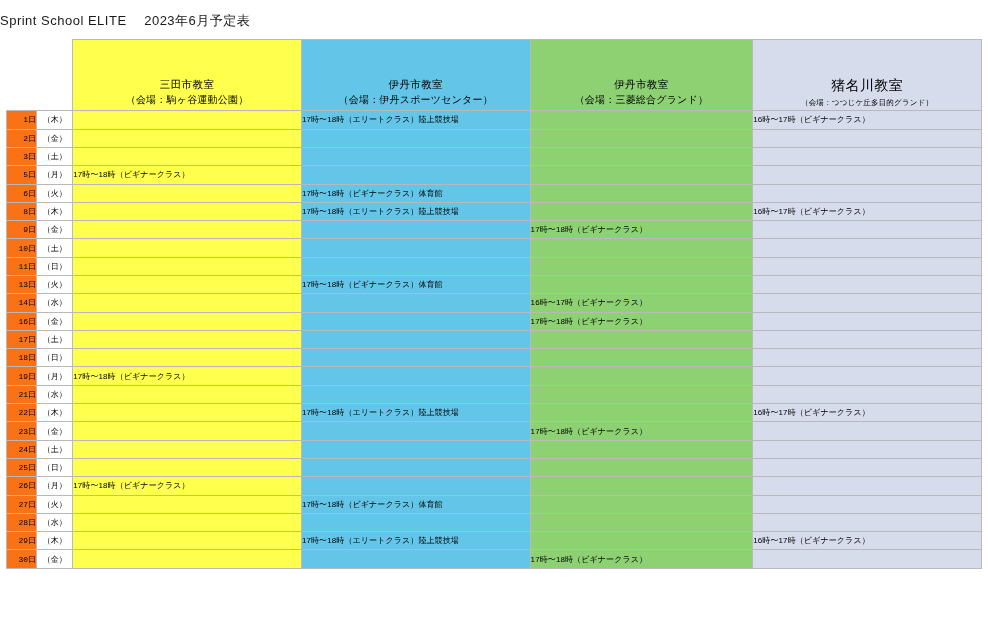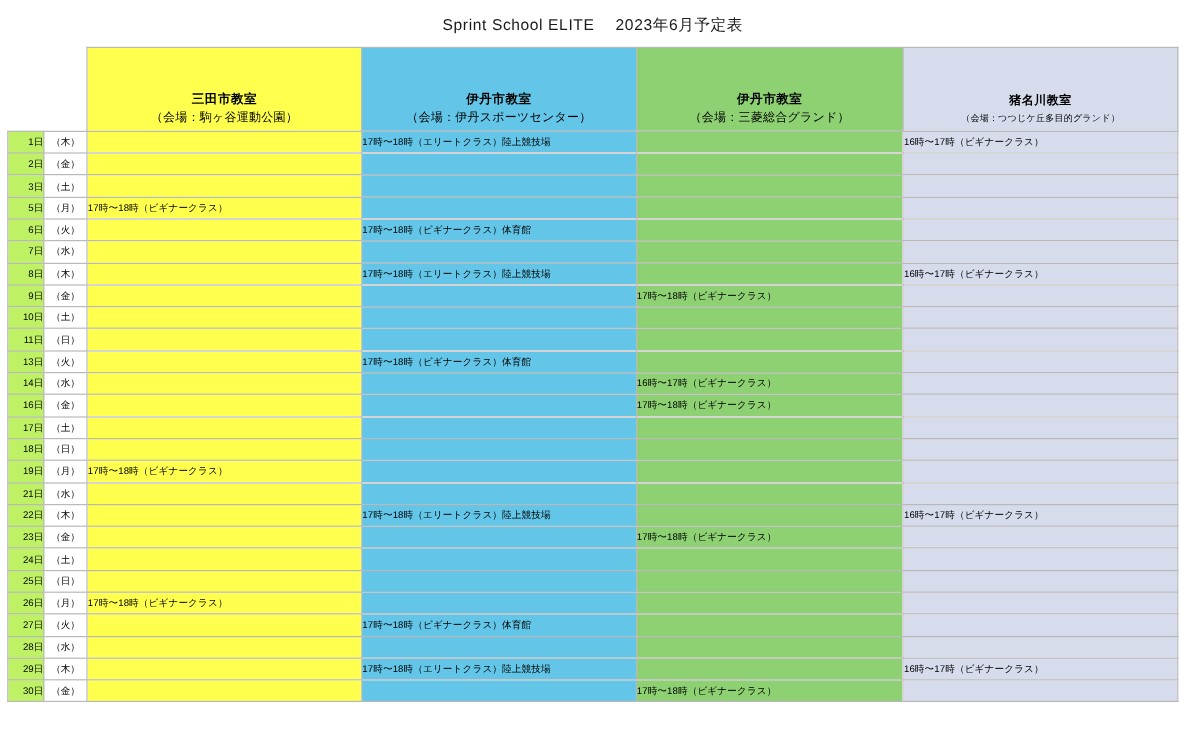--- a/index.html
+++ b/index.html
@@ -13,21 +13,20 @@
     font-family: "Liberation Sans", "DejaVu Sans", sans-serif;
     color: #000000;
     overflow: hidden;
   }
   .page {
     position: relative;
     width: 988px;
     height: 629px;
   }
   .title {
-    text-align: center;
     font-size: 13px;
     padding-top: 12px;
     padding-bottom: 9px;
     letter-spacing: 0.5px;
     color: #1a1a1a;
   }
   table.schedule {
     border-collapse: collapse;
     table-layout: fixed;
     margin-left: 6px;
@@ -52,40 +51,41 @@
     background: #ffffff;
   }
   thead th.venue {
     height: 42px;
     text-align: center;
     line-height: 1.55;
     font-size: 10px;
     padding: 2px 3px;
   }
   thead th.venue .vname {
-    font-weight: bold;
+    font-weight: normal;
     font-size: 10.5px;
     display: block;
     letter-spacing: 0.4px;
     margin-top: 33px;
   }
   thead th.venue .vplace {
     display: block;
     font-size: 10px;
     letter-spacing: 0.2px;
   }
-  thead th.venue.small .vname { font-size: 10px; }
+  thead th.venue.small .vname { font-size: 14px; }
   thead th.venue.small .vplace { font-size: 7.5px; }
 
   tbody tr { height: 18.3px; }
   td.daynum {
     text-align: right;
     padding-right: 4px;
     font-size: 8px;
-    background: #bef264;
+    background: #f97316;
+    font-family: Liberation Mono, monospace;
   }
   td.dow {
     text-align: center;
     font-size: 8px;
     background: #ffffff;
   }
   td.cell {
     padding-left: 3px;
     font-size: 8px;
     white-space: nowrap;
@@ -170,28 +170,20 @@
         </tr>
         <tr>
           <td class="daynum">6日</td>
           <td class="dow">（火）</td>
           <td class="cell v1"></td>
           <td class="cell v2">17時〜18時（ビギナークラス）体育館</td>
           <td class="cell v3"></td>
           <td class="cell v4"></td>
         </tr>
         <tr>
-          <td class="daynum">7日</td>
-          <td class="dow">（水）</td>
-          <td class="cell v1"></td>
-          <td class="cell v2"></td>
-          <td class="cell v3"></td>
-          <td class="cell v4"></td>
-        </tr>
-        <tr>
           <td class="daynum">8日</td>
           <td class="dow">（木）</td>
           <td class="cell v1"></td>
           <td class="cell v2">17時〜18時（エリートクラス）陸上競技場</td>
           <td class="cell v3"></td>
           <td class="cell v4">16時〜17時（ビギナークラス）</td>
         </tr>
         <tr>
           <td class="daynum">9日</td>
           <td class="dow">（金）</td>

